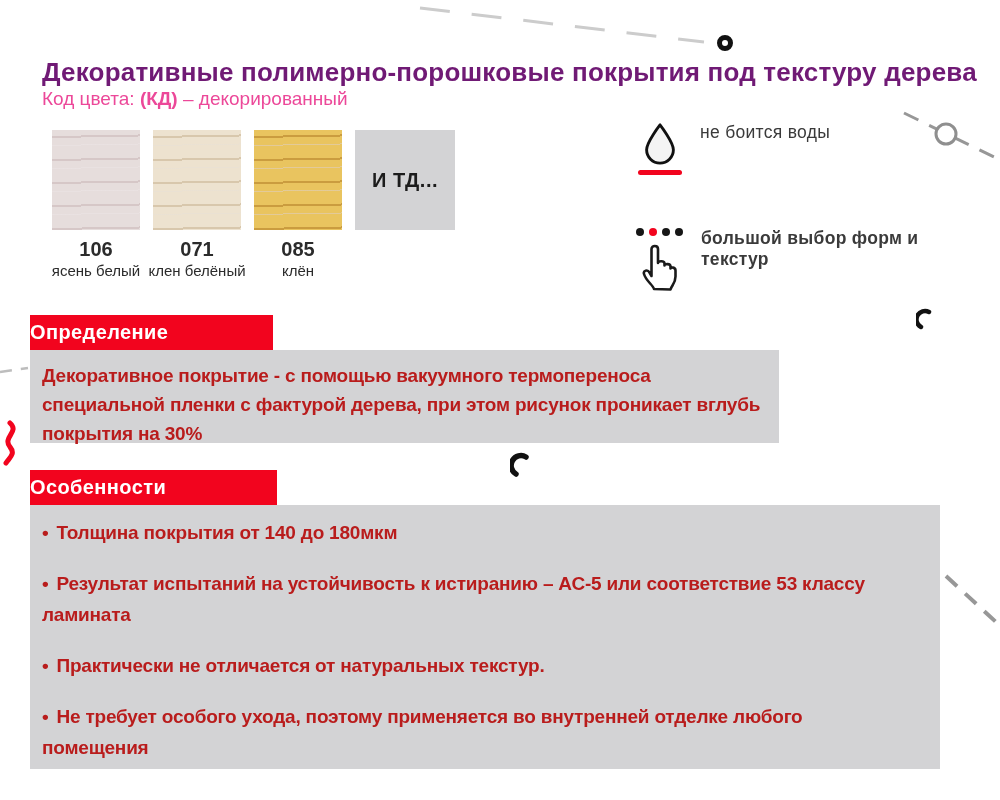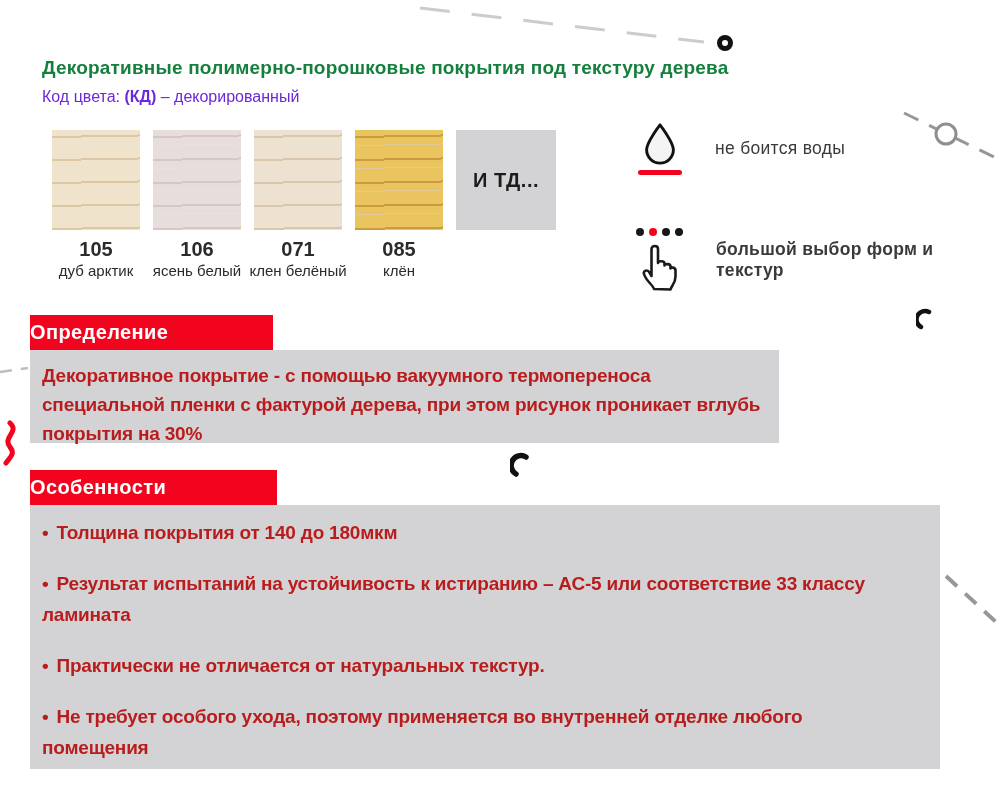--- a/index.html
+++ b/index.html
@@ -2,34 +2,34 @@
 <html style="--accent: #F2041E; --panel: #D3D3D5;"><head>
 <meta charset="utf-8">
 <style>
   html,body{margin:0;padding:0;background:#fff;}
   #page{
     position:relative;width:1000px;height:800px;background:#fff;overflow:hidden;
     font-family:"Liberation Sans",sans-serif;color:#161616;
   }
   .abs{position:absolute;}
   
-  .title{left:42px;top:57px;font-size:19px;font-weight:bold;color:#15803d;letter-spacing:.2px;}
-  .subtitle{left:42px;top:88px;font-size:16px;color:#6d28d9;}
+  .title{left:42px;top:57px;font-size:26px;font-weight:bold;color:#701a75;letter-spacing:.2px;}
+  .subtitle{left:42px;top:88px;font-size:19px;color:#ec4899;}
   .subtitle .b{font-weight:bold;}
   
   .swatch-row{left:52px;top:130px;display:flex;gap:13px;}
   .swatch-cell{width:88px;display:flex;flex-direction:column;align-items:center;}
   .swatch{width:88px;height:100px;}
   .swatch-label{margin-top:8px;text-align:center;color:#2b2b2b;}
   .swatch-code{font-size:20px;font-weight:600;line-height:1.1;}
   .swatch-name{font-size:15px;font-weight:500;margin-top:2px;white-space:nowrap;}
   .etc-box{width:100px;height:100px;background:var(--panel);display:flex;align-items:center;justify-content:center;
     font-size:20px;font-weight:600;color:#1c1c1c;letter-spacing:.5px;}
   
-  .feature{display:flex;align-items:center;gap:33px;}
+  .feature{display:flex;gap:18px;}
   .f1{left:638px;top:122px;}
   .f2{left:636px;top:180px;}
   .f3{left:636px;top:228px;font-weight:bold;}
   .feature-label{font-size:17.5px;color:#3a3a3a;letter-spacing:.3px;line-height:1.2;}
   .icon-col{display:flex;flex-direction:column;align-items:center;flex:0 0 auto;}
   .red-bar{width:44px;height:5px;border-radius:2.5px;background:var(--accent);margin-top:4px;}
   .dots{display:flex;gap:5px;margin-bottom:3px;}
   .dot{width:8px;height:8px;border-radius:50%;background:#161616;}
   .dot.red{background:var(--accent);}
   
@@ -80,27 +80,20 @@
 
   <svg class="abs" style="left:942px;top:572px;" width="58" height="54">
     <line x1="4" y1="4" x2="54" y2="50" stroke="#979797" stroke-width="4" stroke-dasharray="15 11"></line>
   </svg>
 
   <div class="abs title">Декоративные полимерно-порошковые покрытия под текстуру дерева</div>
   <div class="abs subtitle"><span>Код цвета: </span><span class="b">(КД)</span><span> – декорированный</span></div>
 
   <div class="abs swatch-row">
     <div class="swatch-cell">
-      <div class="swatch" style="background: repeating-linear-gradient(179deg, rgb(239, 227, 203) 0px, rgb(239, 227, 203) 6px, rgb(217, 199, 166) 6px, rgb(217, 199, 166) 8px, rgb(239, 227, 203) 8px, rgb(239, 227, 203) 15px, rgba(217, 199, 166, 0.533) 15px, rgba(217, 199, 166, 0.533) 16px, rgb(239, 227, 203) 16px, rgb(239, 227, 203) 23px);"></div>
-      <div class="swatch-label">
-        <div class="swatch-code">105</div>
-        <div class="swatch-name">дуб арктик</div>
-      </div>
-    </div>
-    <div class="swatch-cell">
       <div class="swatch" style="background: repeating-linear-gradient(179deg, rgb(230, 221, 220) 0px, rgb(230, 221, 220) 6px, rgb(214, 199, 199) 6px, rgb(214, 199, 199) 8px, rgb(230, 221, 220) 8px, rgb(230, 221, 220) 15px, rgba(214, 199, 199, 0.533) 15px, rgba(214, 199, 199, 0.533) 16px, rgb(230, 221, 220) 16px, rgb(230, 221, 220) 23px);"></div>
       <div class="swatch-label">
         <div class="swatch-code">106</div>
         <div class="swatch-name">ясень белый</div>
       </div>
     </div>
     <div class="swatch-cell">
       <div class="swatch" style="background: repeating-linear-gradient(179deg, rgb(237, 226, 207) 0px, rgb(237, 226, 207) 6px, rgb(216, 199, 172) 6px, rgb(216, 199, 172) 8px, rgb(237, 226, 207) 8px, rgb(237, 226, 207) 15px, rgba(216, 199, 172, 0.533) 15px, rgba(216, 199, 172, 0.533) 16px, rgb(237, 226, 207) 16px, rgb(237, 226, 207) 23px);"></div>
       <div class="swatch-label">
         <div class="swatch-code">071</div>
@@ -143,19 +136,19 @@
     <div class="feature-label" style="max-width:240px;">большой выбор форм и текстур</div>
   </div>
 
   <div class="abs section-tab tab-def">Определение</div>
   <div class="abs panel panel-def">Декоративное покрытие - с помощью вакуумного термопереноса специальной пленки с фактурой дерева, при этом рисунок проникает вглубь покрытия на 30%</div>
 
   <div class="abs section-tab tab-feat">Особенности</div>
   <div class="abs panel panel-feat">
     <ul>
       <li>Толщина покрытия от 140 до 180мкм</li>
-      <li>Результат испытаний на устойчивость к истиранию – АС-5 или соответствие 33 классу ламината</li>
+      <li>Результат испытаний на устойчивость к истиранию – АС-5 или соответствие 53 классу ламината</li>
       <li>Практически не отличается от натуральных текстур.</li>
       <li>Не требует особого ухода, поэтому применяется во внутренней отделке любого помещения</li>
     </ul>
   </div>
 
 </div>
 
 </body></html>

